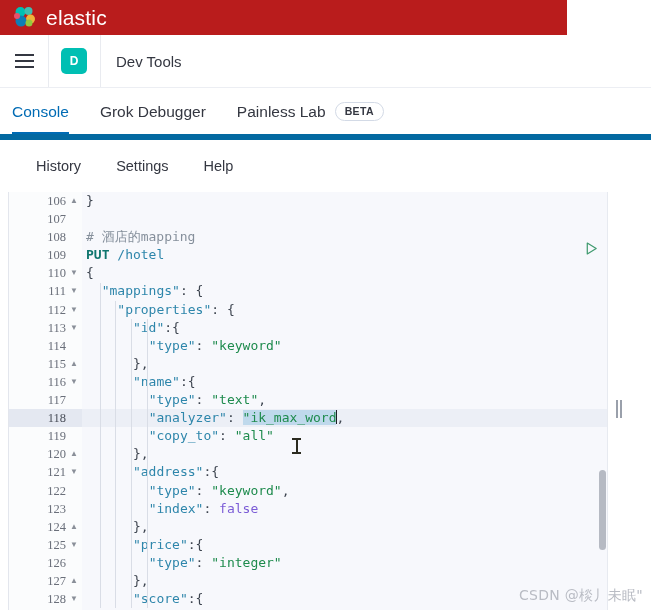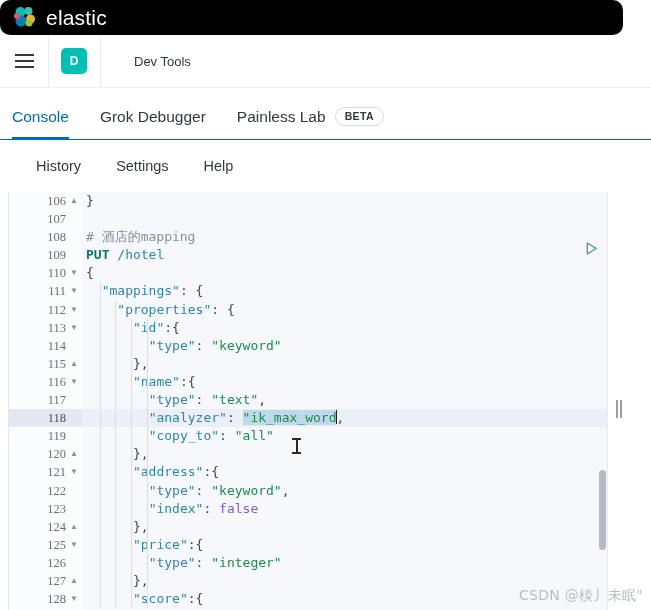--- a/index.html
+++ b/index.html
@@ -6,23 +6,23 @@
   html, body {
     width: 651px; height: 610px;
     overflow: hidden;
     background: #ffffff;
     font-family: "Liberation Sans", sans-serif;
   }
 
   
   .global-header {
     position: absolute; top: 0; left: 0;
-    width: 623px; height: 35px;
-    background: #000000;
-    display: flex; align-items: center; border-radius: 10px;
+    width: 567px; height: 35px;
+    background: #b91c1c;
+    display: flex; align-items: center;
   }
   .brand { display: flex; align-items: center; margin-left: 12px; }
   .brand-logo { width: 25px; height: 25px; position: relative; }
   .brand-name {
     color: #ffffff; font-size: 21px; letter-spacing: 0.2px;
     margin-left: 9px; font-weight: 400;
   }
   .search-box {
     position: absolute; left: 474px; top: 0px;
     width: 177px; height: 28px;
@@ -50,29 +50,29 @@
   .hamburger span { display: block; width: 19px; height: 2px; background: #343741; }
   .vdiv { width: 1px; height: 52px; background: #e9ebf0; margin-left: 7px; }
   .avatar {
     width: 26px; height: 26px; margin-left: 12px;
     background: #00bfb3; border-radius: 5px;
     color: #ffffff; font-size: 12px; font-weight: 600;
     display: flex; align-items: center; justify-content: center;
   }
   .vdiv2 { width: 1px; height: 52px; background: #e9ebf0; margin-left: 13px; }
   .crumb {
-    margin-left: 33px; font-size: 13px; color: #343741; cursor: pointer;
+    margin-left: 15px; font-size: 15px; color: #343741; cursor: pointer;
   }
 
   
   .tabs {
     position: absolute; top: 88px; left: 0;
     width: 651px; height: 52px;
     background: #ffffff;
-    border-bottom: 1px solid #0369a1;
+    border-bottom: 6px solid #0369a1;
     display: flex; align-items: flex-end;
   }
   .tab {
     font-size: 15.5px; color: #343741;
     padding: 0 0 13px 0; margin-left: 31px;
     cursor: pointer; position: relative; white-space: nowrap;
   }
   .tab:first-child { margin-left: 12px; }
   .tab.active { color: #006bb4; }
   .tab.active::after {

